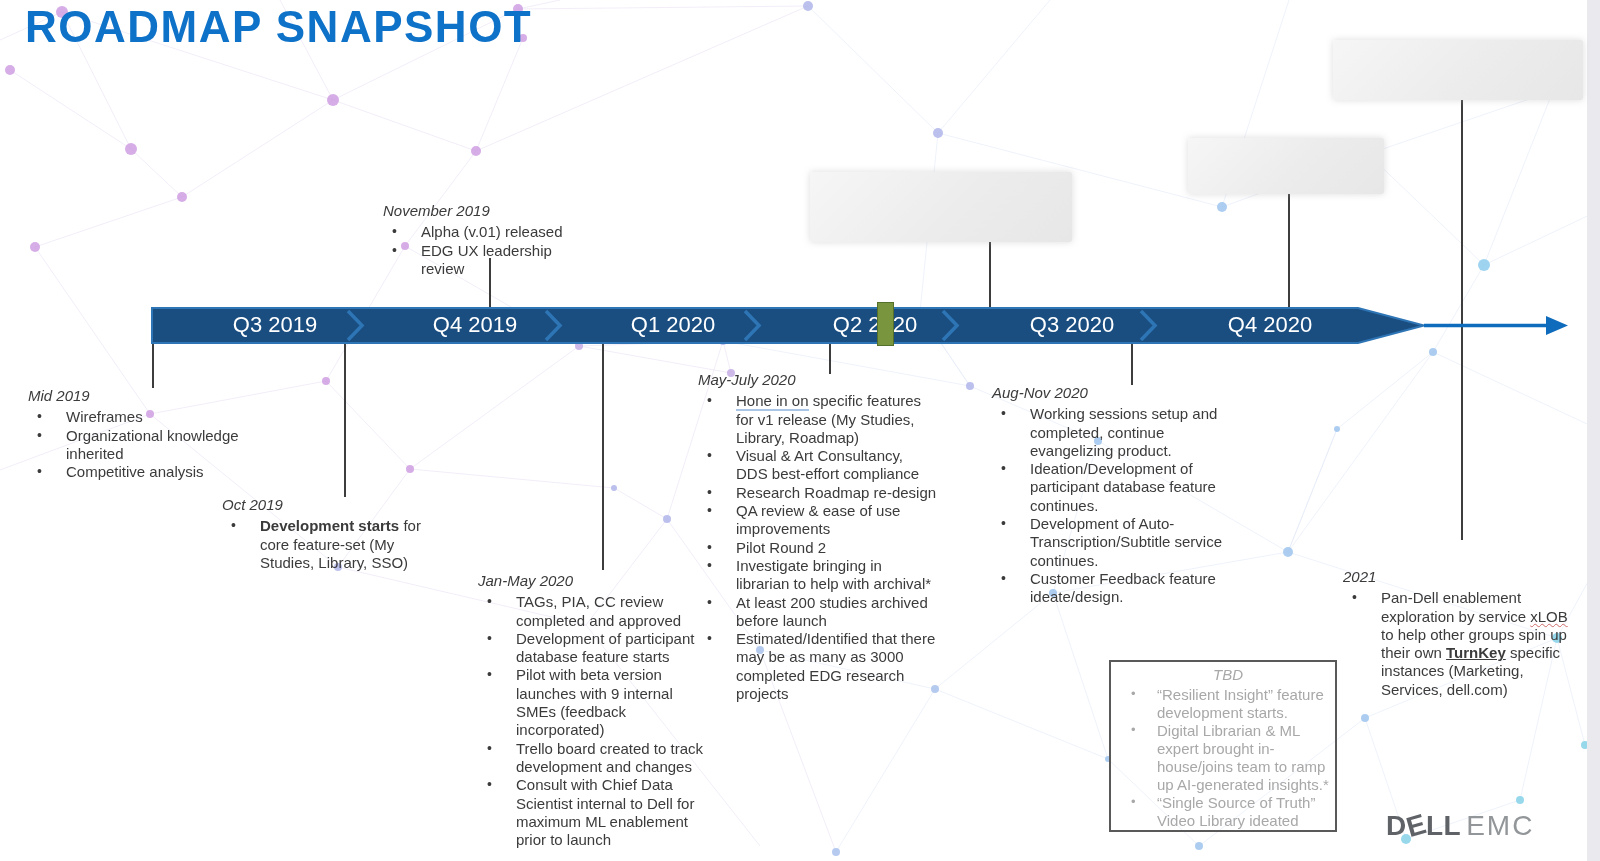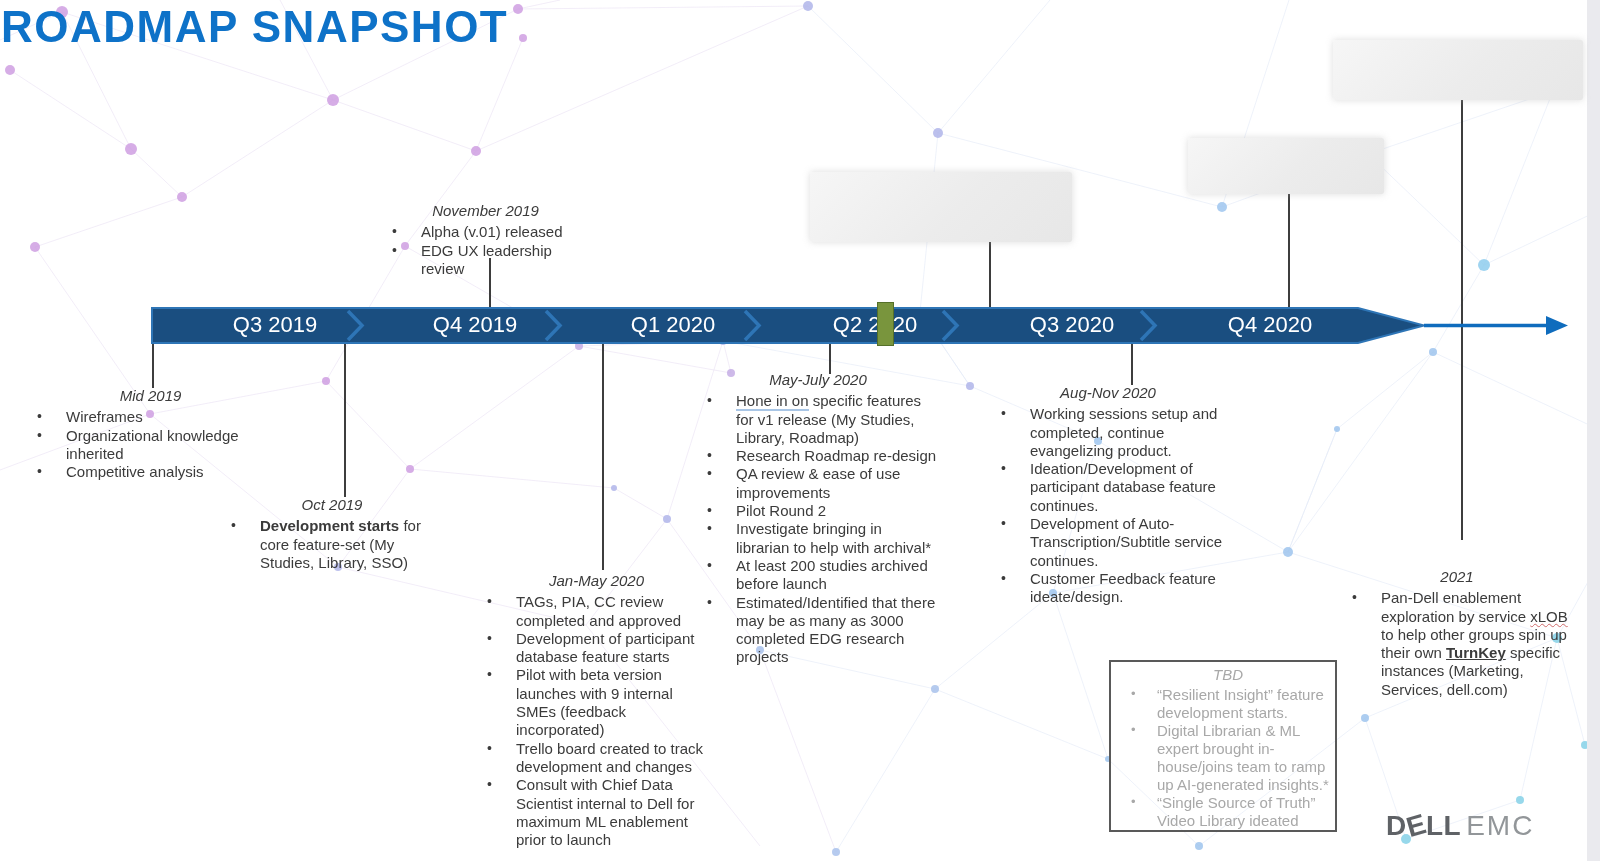--- a/index.html
+++ b/index.html
@@ -7,21 +7,21 @@
     width:1600px;height:861px;background:#ffffff;
     font-family:"Liberation Sans", sans-serif;
     position:relative;overflow:hidden;
     color:#3d3d3d;
   }
   #canvas{position:absolute;inset:0;}
   svg.bg{position:absolute;left:0;top:0;z-index:0;}
   .edge-strip{position:absolute;right:0;top:0;width:13px;height:861px;background:#eaeaee;z-index:1;}
 
   .title{
-    position:absolute;left:1px;top:2px;z-index:5;
+    position:absolute;left:25px;top:2px;z-index:5;
     font-size:44px;font-weight:800;letter-spacing:1.5px;
     color:#0e72c8;white-space:nowrap;
   }
 
   
   .tick{position:absolute;width:2px;background:#3d3d3d;z-index:3;}
 
   
   .redacted{
     position:absolute;z-index:4;border-radius:2px;
@@ -36,21 +36,21 @@
     position:absolute;top:307px;height:32px;line-height:36px;z-index:6;
     transform:translateX(-50%);color:#ffffff;font-size:22px;white-space:nowrap;
   }
   .today{
     position:absolute;left:877px;top:302px;width:17px;height:44px;z-index:7;
     background:#79953d;border:1px solid #55702a;box-sizing:border-box;
   }
 
   
   .block{position:absolute;z-index:6;font-size:15px;line-height:1.22;color:#3b3b3b;}
-  .block .date{font-style:italic;text-align:center;margin-bottom:3px;}
+  .block .date{font-style:italic;margin-bottom:3px;}
   .block ul{list-style:none;margin:0;padding:0;}
   .block li{position:relative;padding-left:38px;margin:0;}
   .block li::before{content:"\2022";position:absolute;left:9px;top:0;font-size:14px;}
   .b{font-weight:bold;}
   .grammar{border-bottom:2px solid #a9c6e6;}
   .sp-wavy{text-decoration:underline wavy #d06a6a;text-decoration-thickness:1px;}
   .turnkey{font-weight:bold;text-decoration:underline;}
 
   
   .tbd{
@@ -198,20 +198,21 @@
       <li>Pilot with beta version launches with 9 internal SMEs (feedback incorporated)</li>
       <li>Trello board created to track development and changes</li>
       <li>Consult with Chief Data Scientist internal to Dell for maximum ML enablement prior to launch</li>
     </ul>
   </div>
 
   <div class="block" style="left:698px;top:371px;width:240px;">
     <div class="date">May-July 2020</div>
     <ul>
       <li><span class="grammar">Hone in on</span><span> specific features for v1 release (My Studies, Library, Roadmap)</span></li>
+      <li>Visual &amp; Art Consultancy, DDS best-effort compliance</li>
       <li>Research Roadmap re-design</li>
       <li>QA review &amp; ease of use improvements</li>
       <li>Pilot Round 2</li>
       <li>Investigate bringing in librarian to help with archival*</li>
       <li>At least 200 studies archived before launch</li>
       <li>Estimated/Identified that there may be as many as 3000 completed EDG research projects</li>
     </ul>
   </div>
 
   <div class="block" style="left:992px;top:384px;width:232px;">

